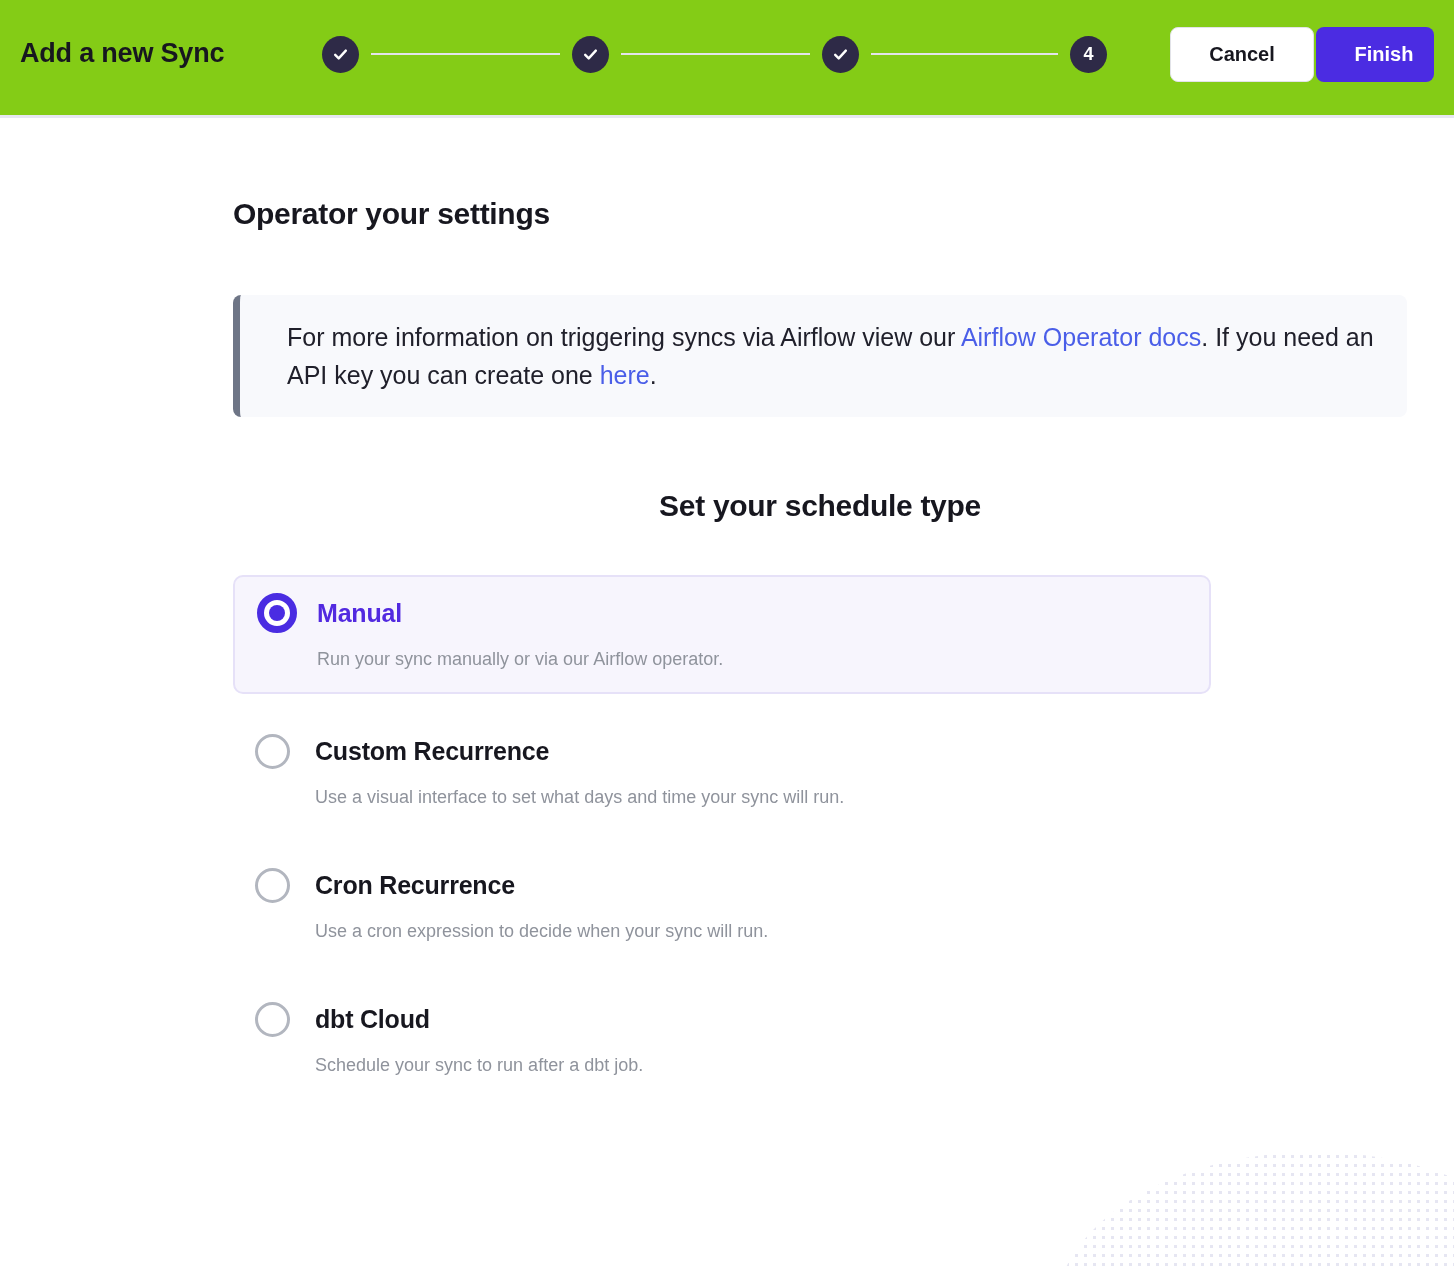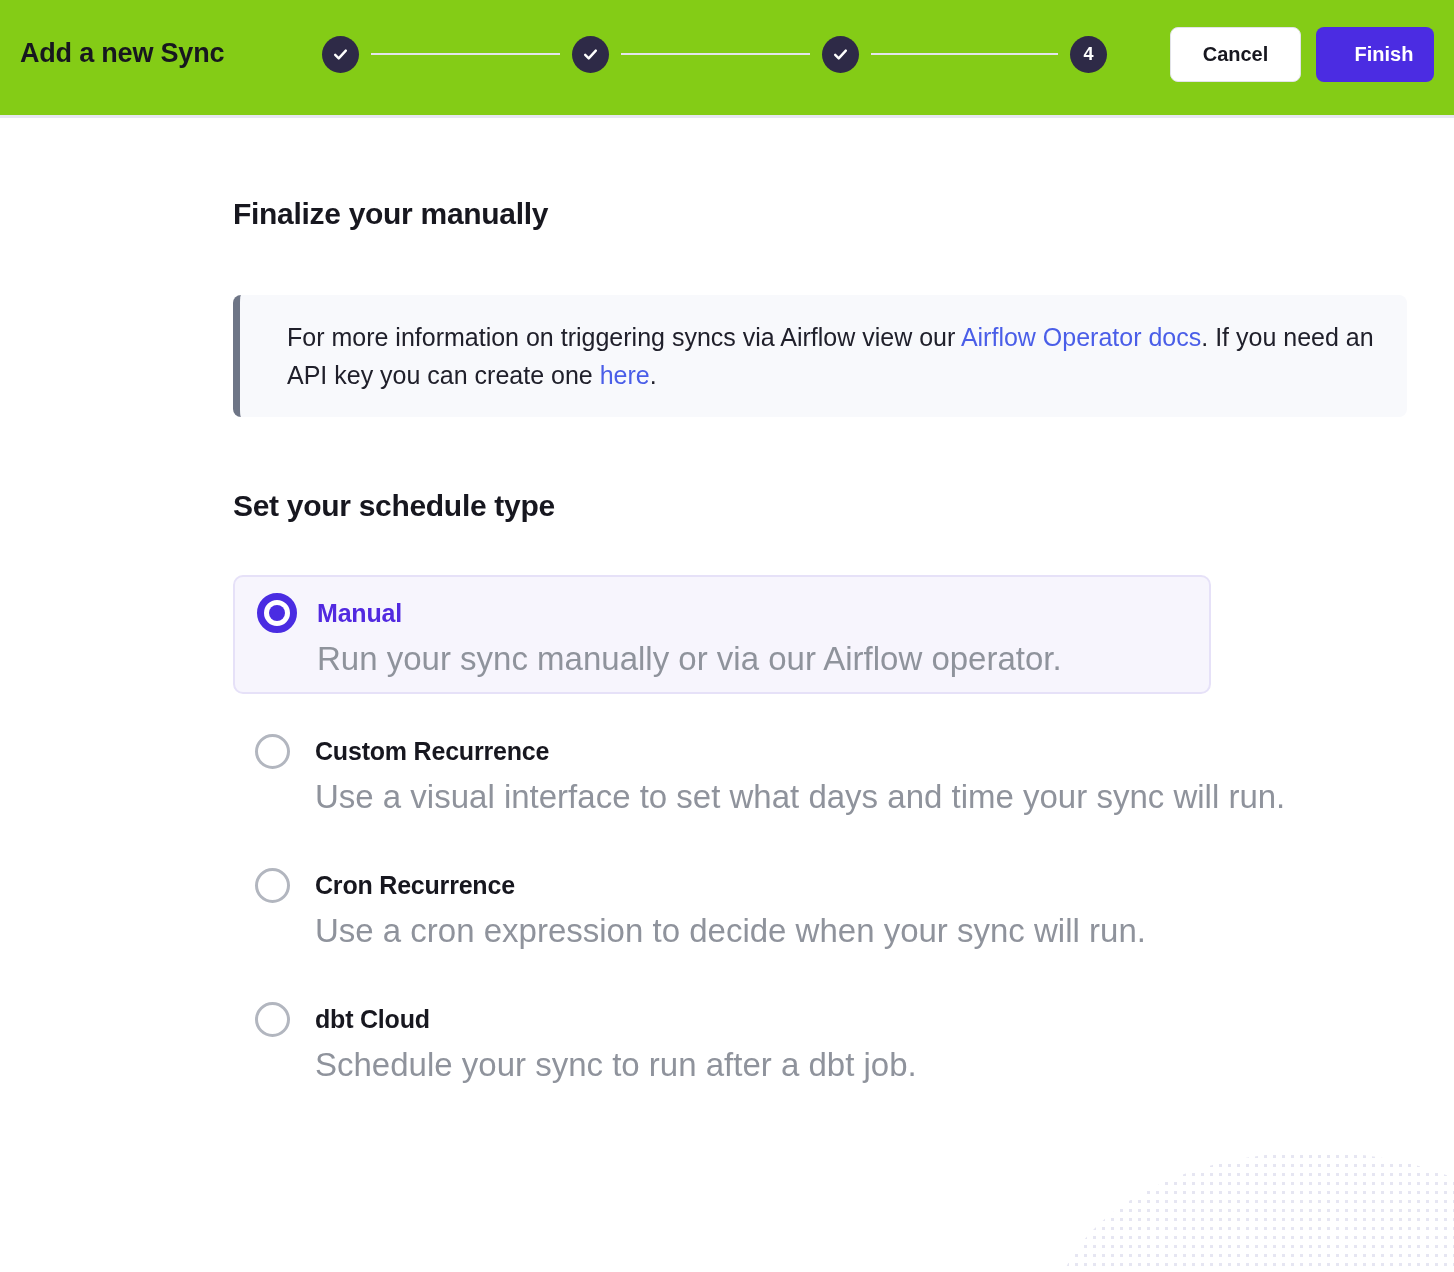--- a/index.html
+++ b/index.html
@@ -65,21 +65,21 @@
     font-family: "Liberation Sans", sans-serif;
     font-size: 20px;
     font-weight: 700;
     display: flex;
     align-items: center;
     justify-content: center;
     cursor: pointer;
   }
   .btn-cancel {
     left: 1170px;
-    width: 131px;
+    width: 144px;
     background: #ffffff;
     border: 1px solid #e2e3e8;
     color: #17171f;
   }
   .btn-finish {
     left: 1316px;
     width: 118px;
     background: #4b2ce2;
     border: none;
     color: #ffffff;
@@ -92,21 +92,21 @@
     top: 121px; left: 0; right: 0; bottom: 0;
     padding: 0 47px 0 233px;
   }
   .h2 {
     font-size: 30px;
     font-weight: 700;
     color: #17171f;
     letter-spacing: -0.3px;
   }
   .heading-finalize { margin-top: 76px; }
-  .heading-schedule { margin-top: 72px; }
+  .heading-schedule { margin-top: 72px; text-align: center; }
 
   .callout {
     margin-top: 64px;
     width: 1174px;
     background: #f8f9fc;
     border-radius: 8px;
     border-left: 7px solid #6e7586;
     padding: 23px 24px 23px 47px;
     font-size: 25px;
     line-height: 38px;
@@ -168,21 +168,21 @@
   .option-label {
     font-size: 25px;
     font-weight: 700;
     color: #17171f;
     line-height: 32px;
     margin-top: 3px;
     letter-spacing: -0.2px;
   }
   .option-card .option-label { color: #5229e0; margin-top: 4px; }
   .option-desc {
-    font-size: 33px;
+    font-size: 18px;
     font-weight: 400;
     color: #8f939c;
     line-height: 34px;
     margin-top: 13px;
   }
 
   
   .dots-decoration {
     position: absolute;
     right: -120px; bottom: -210px;
@@ -227,21 +227,21 @@
   </div>
   <div class="step-node step-4">
     <span>4</span>
   </div>
 
   <button class="btn btn-cancel">Cancel</button>
   <button class="btn btn-finish">Finish</button>
 </header>
 
 <main class="content">
-  <h1 class="h2 heading-finalize">Finalize your manually</h1>
+  <h1 class="h2 heading-finalize">Operator your settings</h1>
 
   <div class="callout">
     <span>For more information on triggering syncs via Airflow view our </span><a>Airflow Operator docs</a><span>. If you need an API key you can create one </span><a>here</a><span>.</span>
   </div>
 
   <h2 class="h2 heading-schedule">Set your schedule type</h2>
 
   <div class="options">
 
     <div class="option-row option-card">

